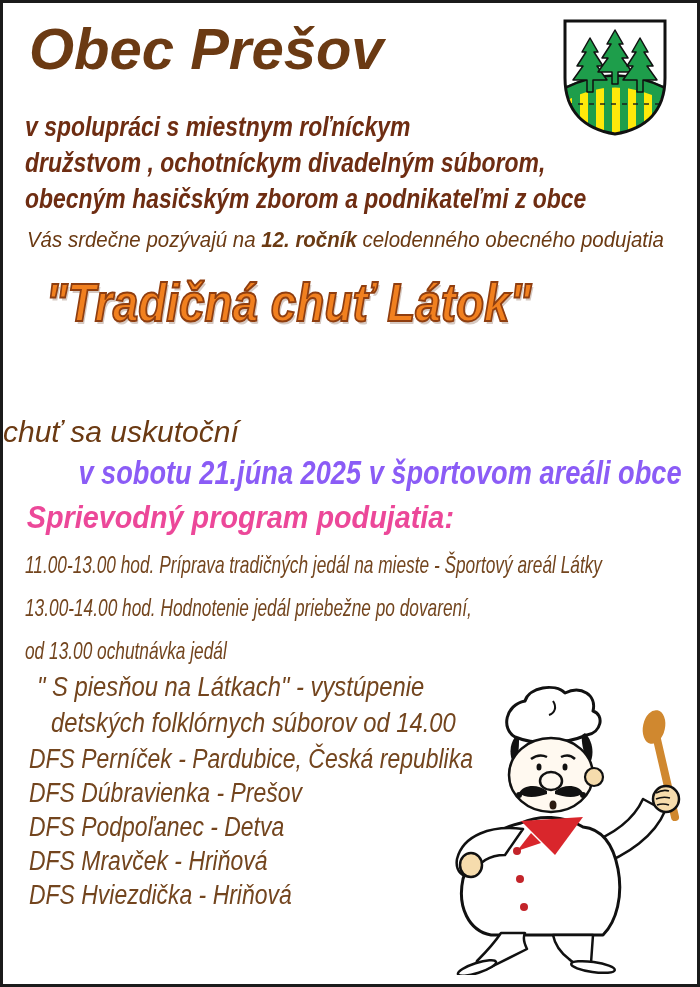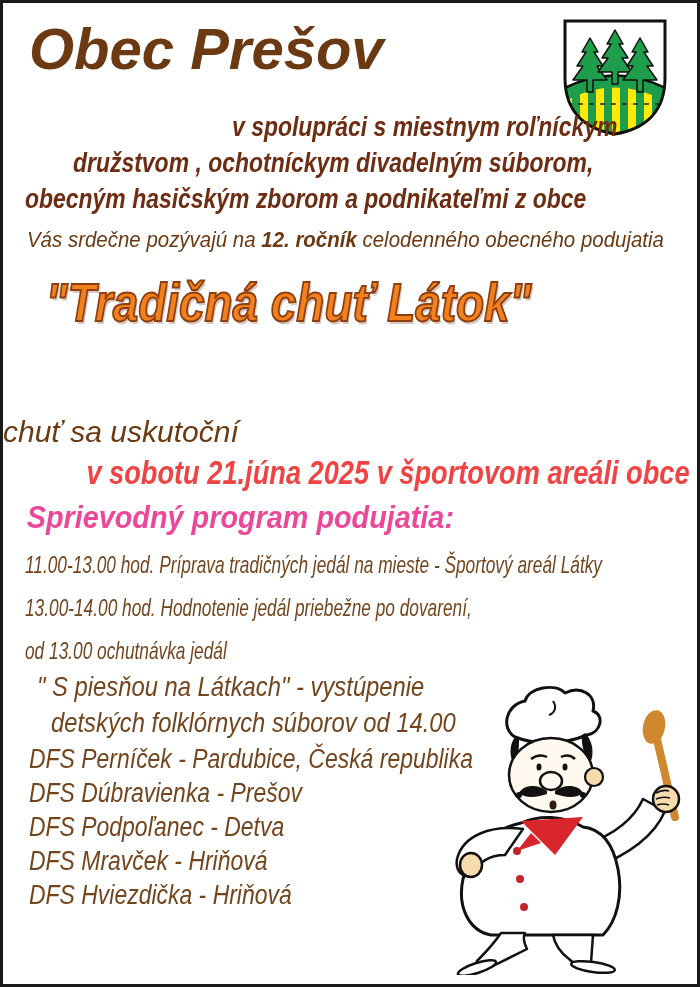--- a/index.html
+++ b/index.html
@@ -13,28 +13,28 @@
   .b{font-weight:bold;}
   .sx{display:inline-block;white-space:nowrap;}
   .ol{transform-origin:0 50%;}
   .s93{transform:scaleX(.93);}
   .s90{transform:scaleX(.90);}
   .s85{transform:scaleX(.85);}
   .s80{transform:scaleX(.80);}
   .s74{transform:scaleX(.74);}
   .s72{transform:scaleX(.72);}
   .title{color:#6B3A13;font-size:58px;font-weight:bold;line-height:1.1;}
-  .intro{color:#6E2D12;font-size:27px;font-weight:bold;line-height:36px;text-align:right;}
+  .intro{color:#6E2D12;font-size:27px;font-weight:bold;line-height:36px;}
   .invite{color:#6B3A13;font-size:22px;}
   .orange{
     color:#F1801F;font-weight:bold;font-size:54px;line-height:1.15;
     -webkit-text-stroke:2px #8F3E10;text-shadow:2px 3px 0 rgba(90,40,10,.25);
   }
   .brown30{color:#6B3A13;font-size:30px;}
-  .datebold{color:#ef4444;font-size:34px;font-weight:bold;padding-left:8px;}
+  .datebold{color:#8b5cf6;font-size:34px;font-weight:bold;}
   .proghead{color:#ec4899;font-size:32px;font-weight:bold;}
   .body-txt{color:#73451E;font-size:24px;}
   .perf{color:#73451E;font-size:28px;}
   .ens{color:#73451E;font-size:27px;}
   svg{display:block;}
 </style>
 </head>
 <body>
 
 <div id="poster">

